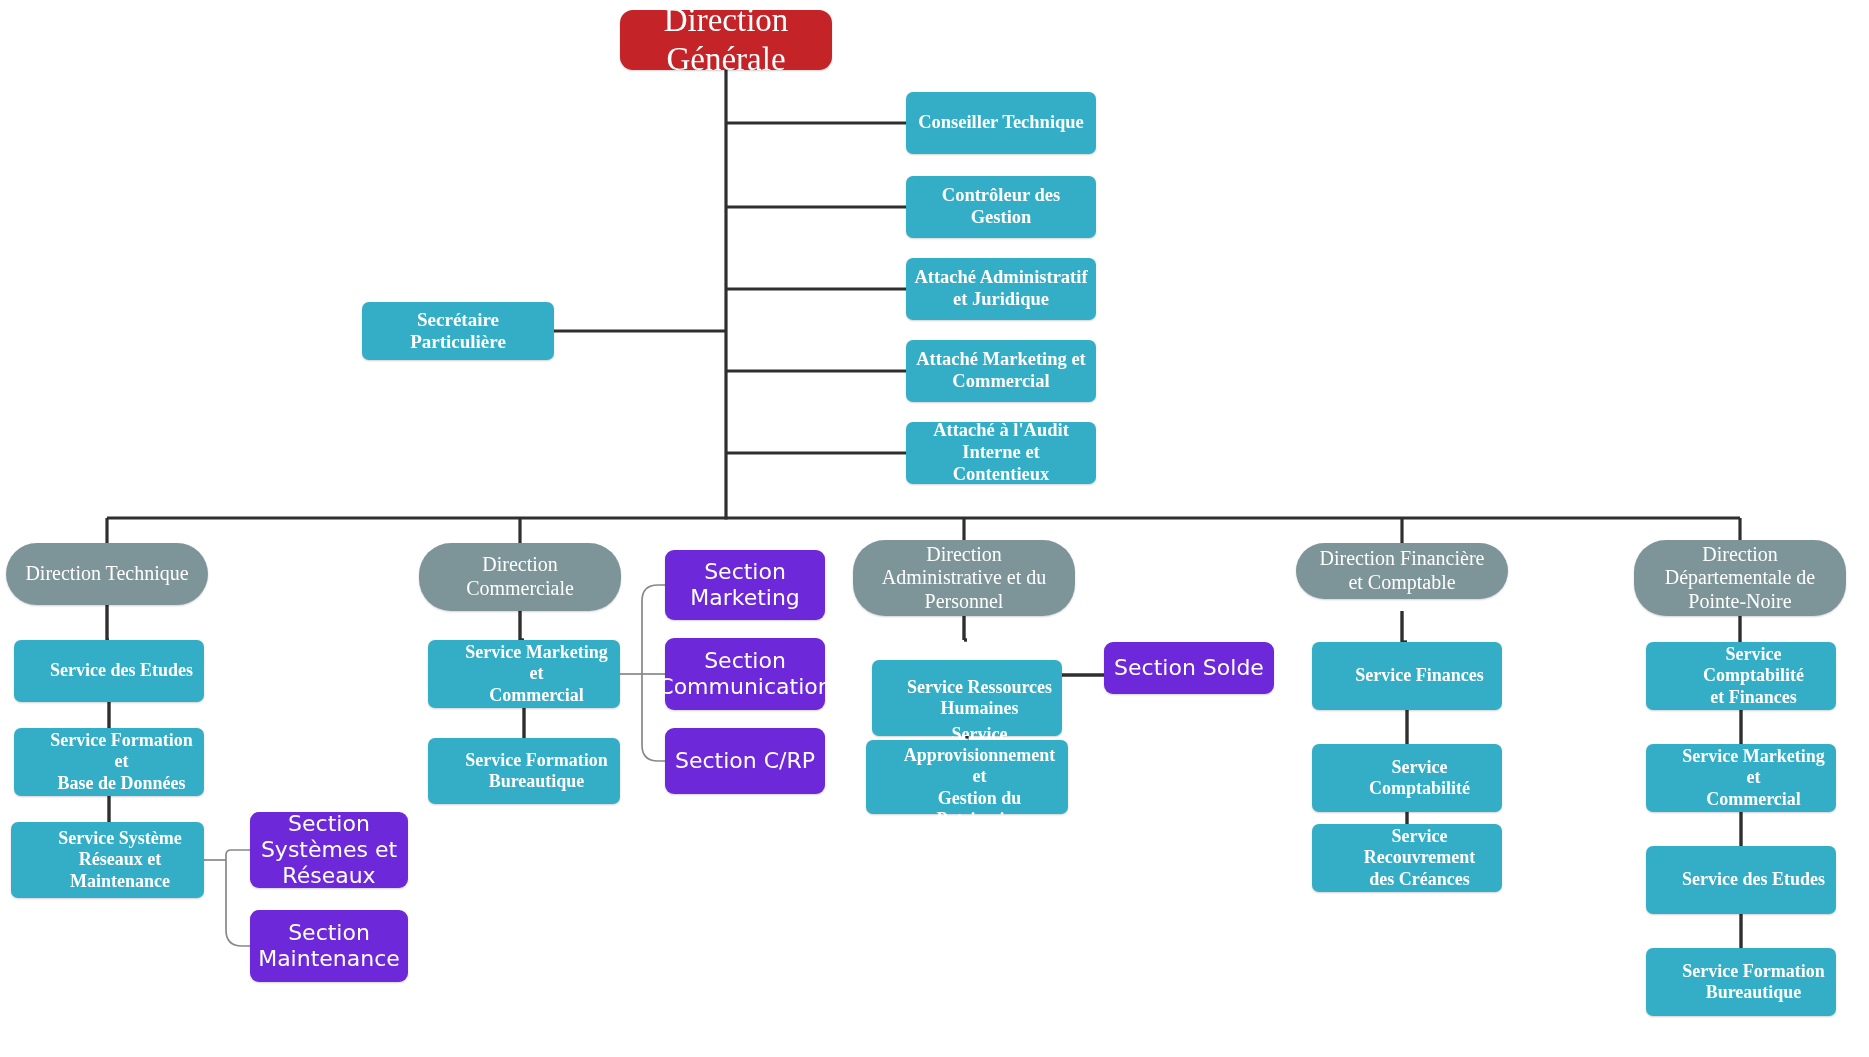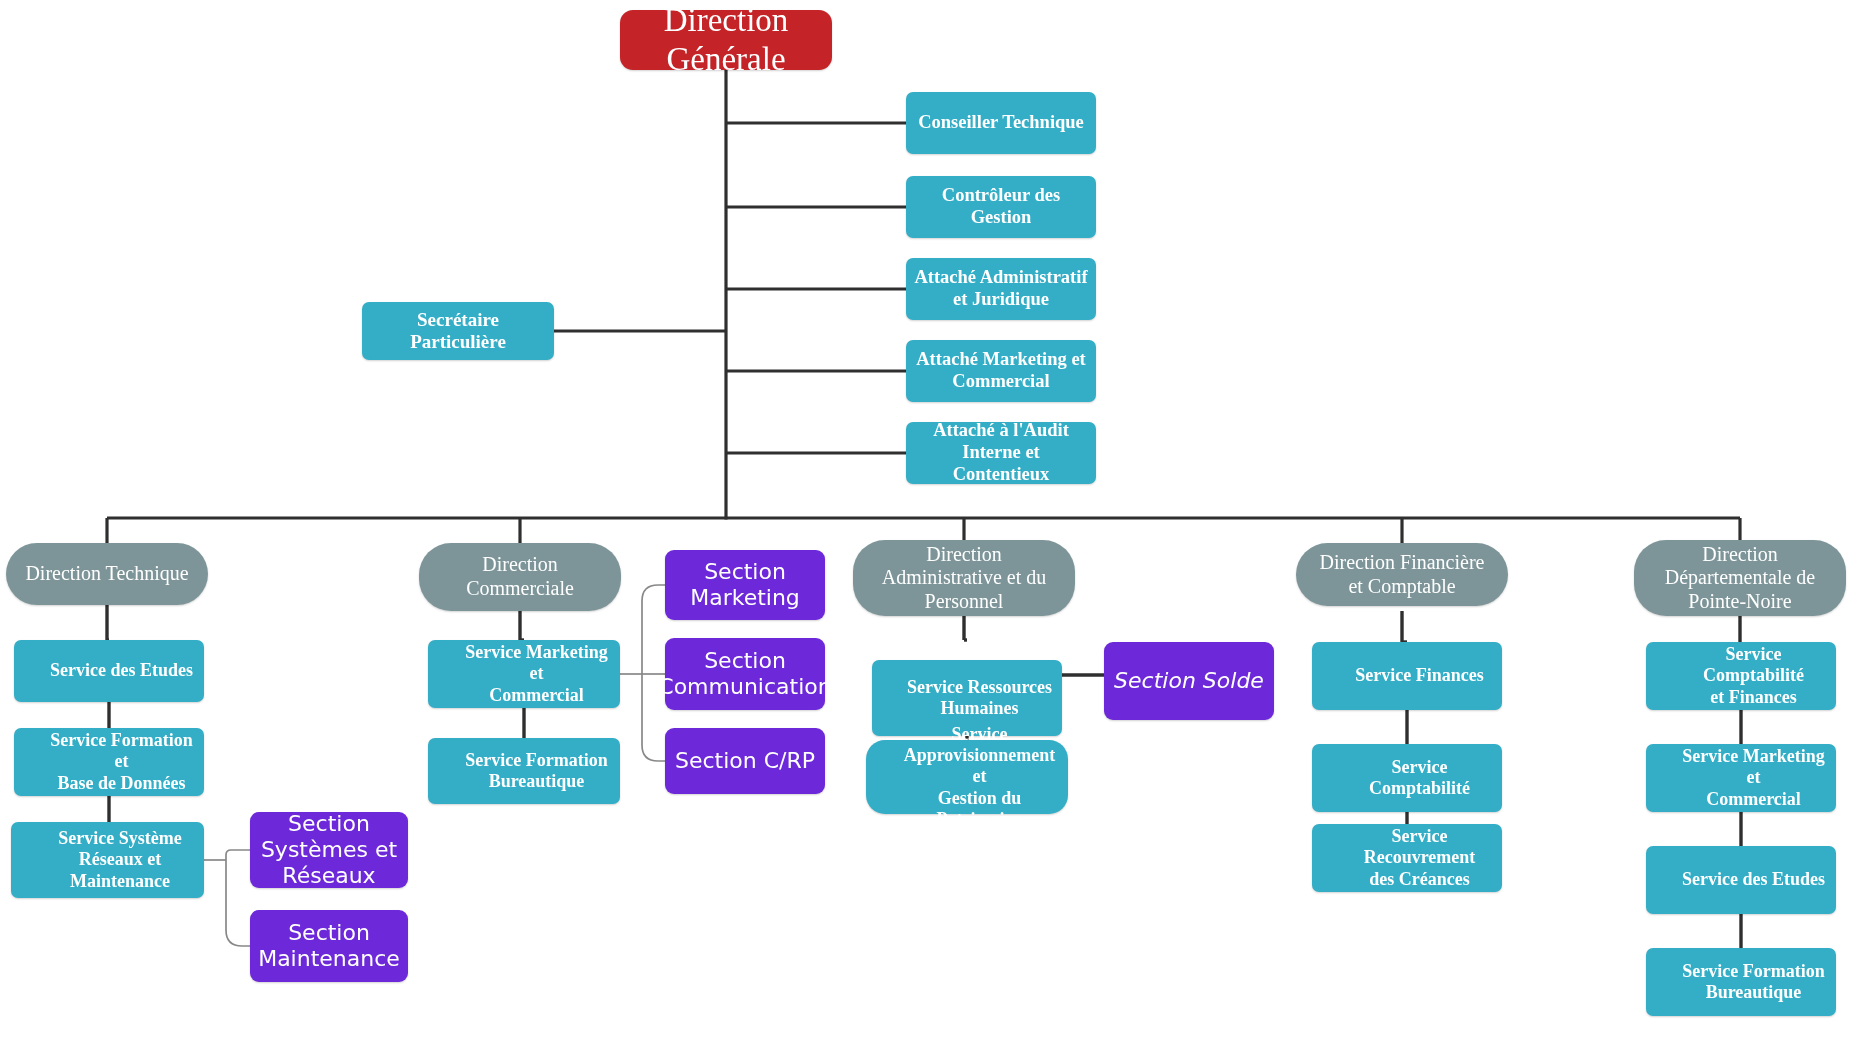--- a/index.html
+++ b/index.html
@@ -200,29 +200,29 @@
       </div>
       <div class="node n-division" style="left: 853px; top: 540px; width: 222px; height: 76px;">
         <span class="node-label">Direction
 Administrative et du
 Personnel</span>
       </div>
       <div class="node n-service" style="left: 872px; top: 660px; width: 190px; height: 76px;">
         <span class="node-label">Service Ressources
 Humaines</span>
       </div>
-      <div class="node n-section" style="left: 1104px; top: 642px; width: 170px; height: 78px; font-style: italic;">
+      <div class="node n-section" style="left: 1104px; top: 642px; width: 170px; height: 52px;">
         <span class="node-label">Section Solde</span>
       </div>
-      <div class="node n-service" style="left: 866px; top: 740px; width: 202px; height: 74px; border-radius: 19px;">
+      <div class="node n-service" style="left: 866px; top: 740px; width: 202px; height: 74px;">
         <span class="node-label">Service
 Approvisionnement et
 Gestion du Patrimoine</span>
       </div>
-      <div class="node n-division" style="left: 1296px; top: 543px; width: 212px; height: 63px;">
+      <div class="node n-division" style="left: 1296px; top: 543px; width: 212px; height: 56px;">
         <span class="node-label">Direction Financière
 et Comptable</span>
       </div>
       <div class="node n-service" style="left: 1312px; top: 642px; width: 190px; height: 68px;">
         <span class="node-label">Service Finances</span>
       </div>
       <div class="node n-service" style="left: 1312px; top: 744px; width: 190px; height: 68px;">
         <span class="node-label">Service Comptabilité</span>
       </div>
       <div class="node n-service" style="left: 1312px; top: 824px; width: 190px; height: 68px;">

